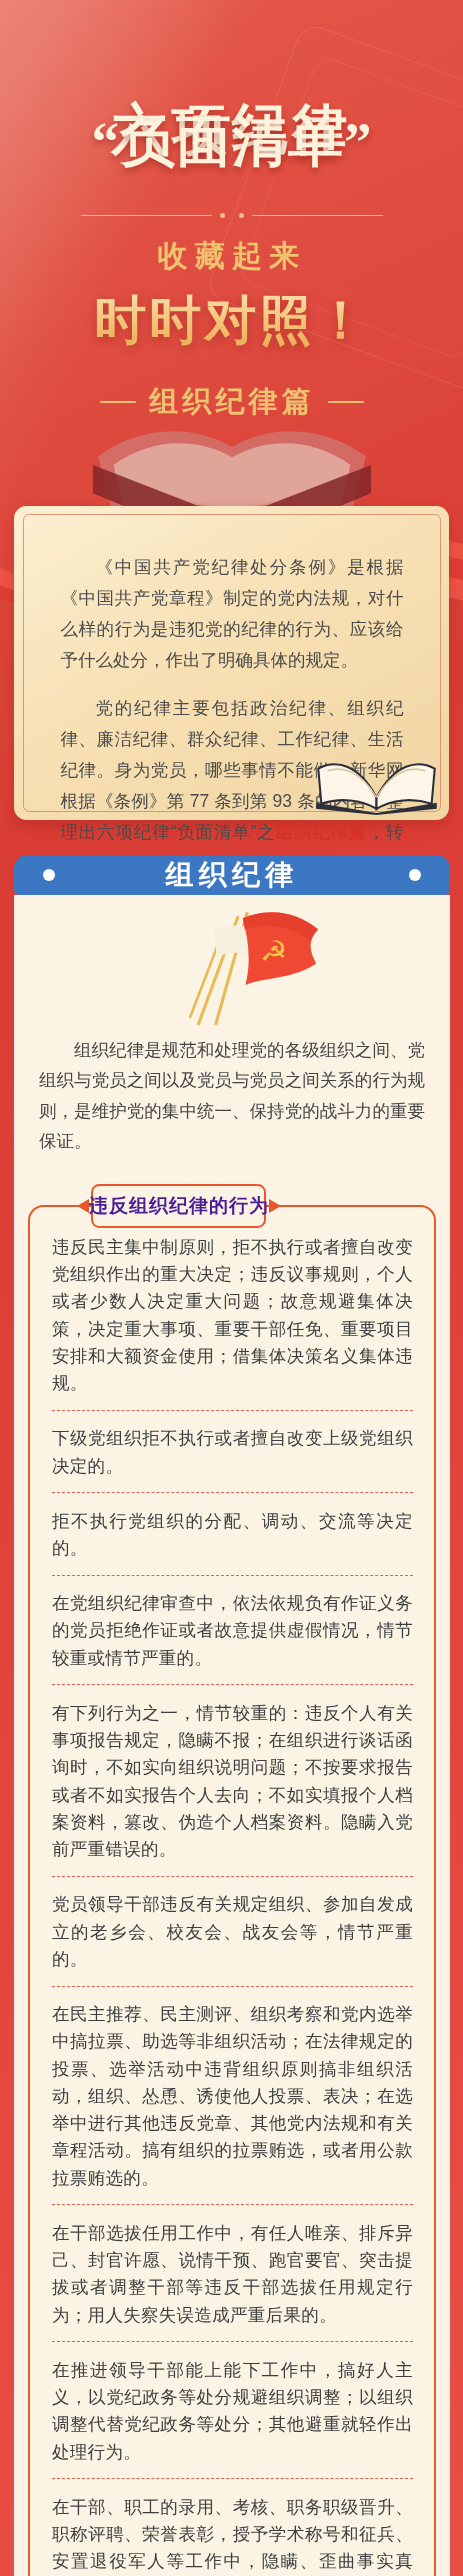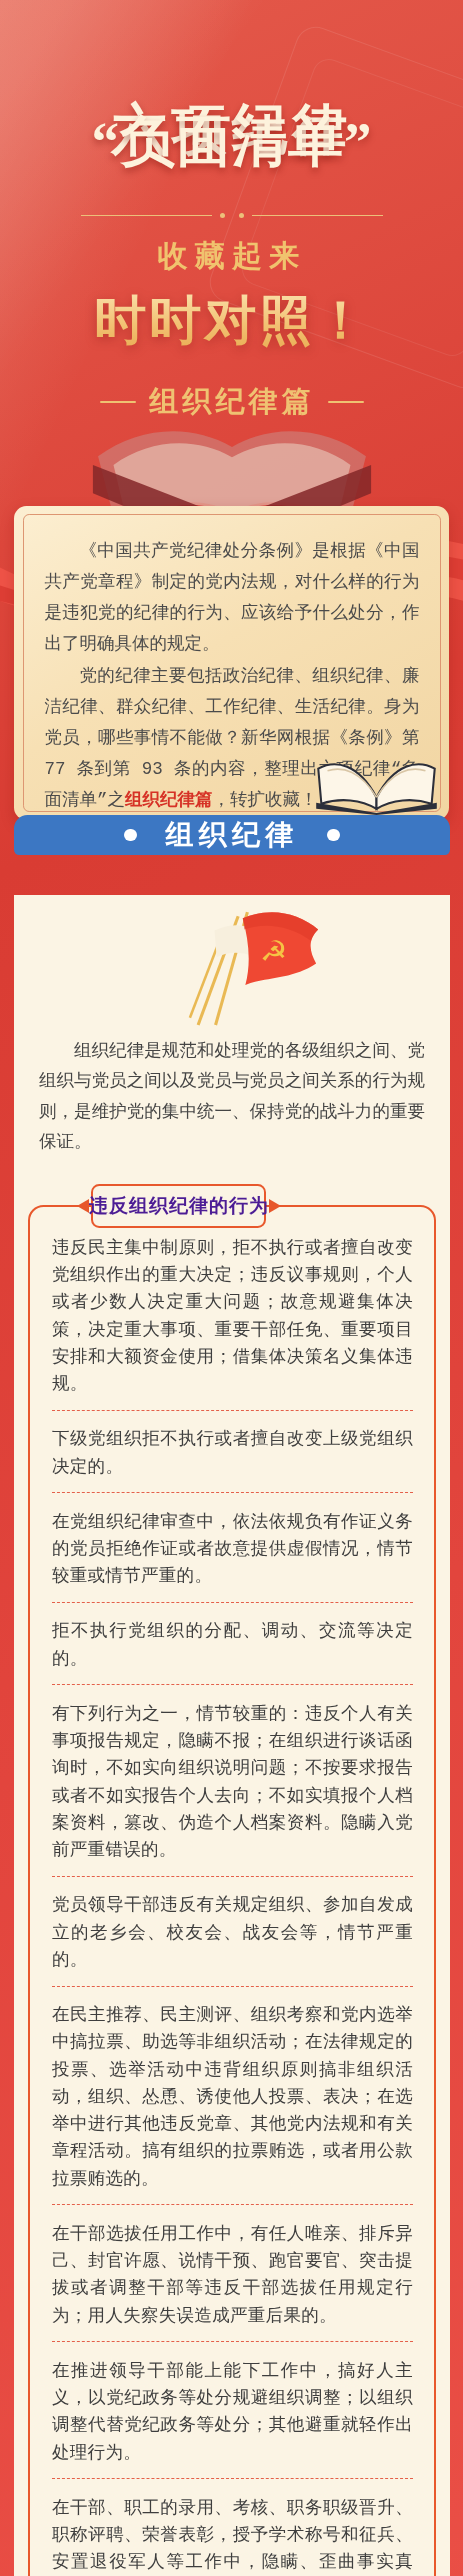--- a/index.html
+++ b/index.html
@@ -39,27 +39,27 @@
   .book-deco{position:absolute;top:416px;left:50%;transform:translateX(-50%);z-index:0;opacity:.92;}
   .ribbon-deco{position:absolute;top:490px;left:0;z-index:1;}
 
   
   .intro-card{position:absolute;left:14.4px;top:506px;width:435px;height:314px;z-index:2;
     border-radius:12.4px;background:linear-gradient(150deg,#fcefd2 0%,#f7e0b4 45%,#f1d5a2 100%);
     box-shadow:0 5.2px 12.4px rgba(130,20,12,.25);}
   .intro-inner{position:absolute;inset:8.2px;border:1px solid #dd9672;border-radius:6.2px;}
   .intro-text{position:absolute;left:30px;right:30px;top:30px;color:#4b4b4b;
     font-size:17.5px;line-height:1.78;text-align:justify;font-weight:500;}
-  .intro-text p{margin:0;text-indent:2em;font-family:Liberation Mono, monospace;}
+  .intro-text p{margin:16px;text-indent:2em;}
   .em-red{color:#d63226;font-weight:bold;}
   .corner-book{position:absolute;right:8.2px;bottom:5.2px;z-index:3;}
 
   
-  .band{position:absolute;left:14px;top:815px;width:436px;height:40px;z-index:2;
-    background:#3c77c3;border-radius:13.4px 13.4px 5.2px 5.2px;display:flex;align-items:center;justify-content:center;}
+  .band{position:absolute;left:14px;top:855px;width:436px;height:40px;z-index:2;
+    background:#3c77c3;border-radius:13.4px 13.4px 5.2px 5.2px;display:flex;align-items:center;justify-content:space-between;}
   .band .bdot{width:12.4px;height:12.4px;border-radius:50%;background:#fff;margin:0 29px;}
   .band .blabel{color:#fff;font-size:28px;font-weight:900;letter-spacing:5.2px;}
 
   
   .grid-card{position:absolute;left:14px;top:895px;width:436px;height:2603px;z-index:2;
     border-radius:0 0 13.4px 13.4px;overflow:hidden;
     background-color:#fbf4e4;
     background-image:linear-gradient(#f1dcc5 0.5px,transparent 0.5px),linear-gradient(90deg,#f1dcc5 0.5px,transparent 0.5px);
     background-size:23px 23px;}
   .flag-wrap{margin:14.4px auto 0;width:191px;height:117px;position:relative;}
@@ -157,22 +157,22 @@
 
     <div class="vbox">
       <div class="vbanner">
         <span class="tri left"></span>
         <span class="vtitle">违反组织纪律的行为</span>
         <span class="tri right"></span>
       </div>
 
       <div class="vitem">违反民主集中制原则，拒不执行或者擅自改变党组织作出的重大决定；违反议事规则，个人或者少数人决定重大问题；故意规避集体决策，决定重大事项、重要干部任免、重要项目安排和大额资金使用；借集体决策名义集体违规。</div>
       <div class="vitem">下级党组织拒不执行或者擅自改变上级党组织决定的。</div>
+      <div class="vitem">拒不执行党组织的分配、调动、交流等决定的。</div>
       <div class="vitem">在党组织纪律审查中，依法依规负有作证义务的党员拒绝作证或者故意提供虚假情况，情节较重或情节严重的。</div>
-      <div class="vitem">拒不执行党组织的分配、调动、交流等决定的。</div>
       <div class="vitem">有下列行为之一，情节较重的：违反个人有关事项报告规定，隐瞒不报；在组织进行谈话函询时，不如实向组织说明问题；不按要求报告或者不如实报告个人去向；不如实填报个人档案资料，篡改、伪造个人档案资料。隐瞒入党前严重错误的。</div>
       <div class="vitem">党员领导干部违反有关规定组织、参加自发成立的老乡会、校友会、战友会等，情节严重的。</div>
       <div class="vitem">在民主推荐、民主测评、组织考察和党内选举中搞拉票、助选等非组织活动；在法律规定的投票、选举活动中违背组织原则搞非组织活动，组织、怂恿、诱使他人投票、表决；在选举中进行其他违反党章、其他党内法规和有关章程活动。搞有组织的拉票贿选，或者用公款拉票贿选的。</div>
       <div class="vitem">在干部选拔任用工作中，有任人唯亲、排斥异己、封官许愿、说情干预、跑官要官、突击提拔或者调整干部等违反干部选拔任用规定行为；用人失察失误造成严重后果的。</div>
       <div class="vitem">在推进领导干部能上能下工作中，搞好人主义，以党纪政务等处分规避组织调整；以组织调整代替党纪政务等处分；其他避重就轻作出处理行为。</div>
       <div class="vitem">在干部、职工的录用、考核、职务职级晋升、职称评聘、荣誉表彰，授予学术称号和征兵、安置退役军人等工作中，隐瞒、歪曲事实真相，或者利用职权或者职务上的影响违反有关规定为本人或者其他人谋取利益的。弄虚作假，骗取职务、职级、职称、待遇、资格、学历、学位、荣誉、称号或者其他利益的。</div>
 
     </div>
   </div>
 

